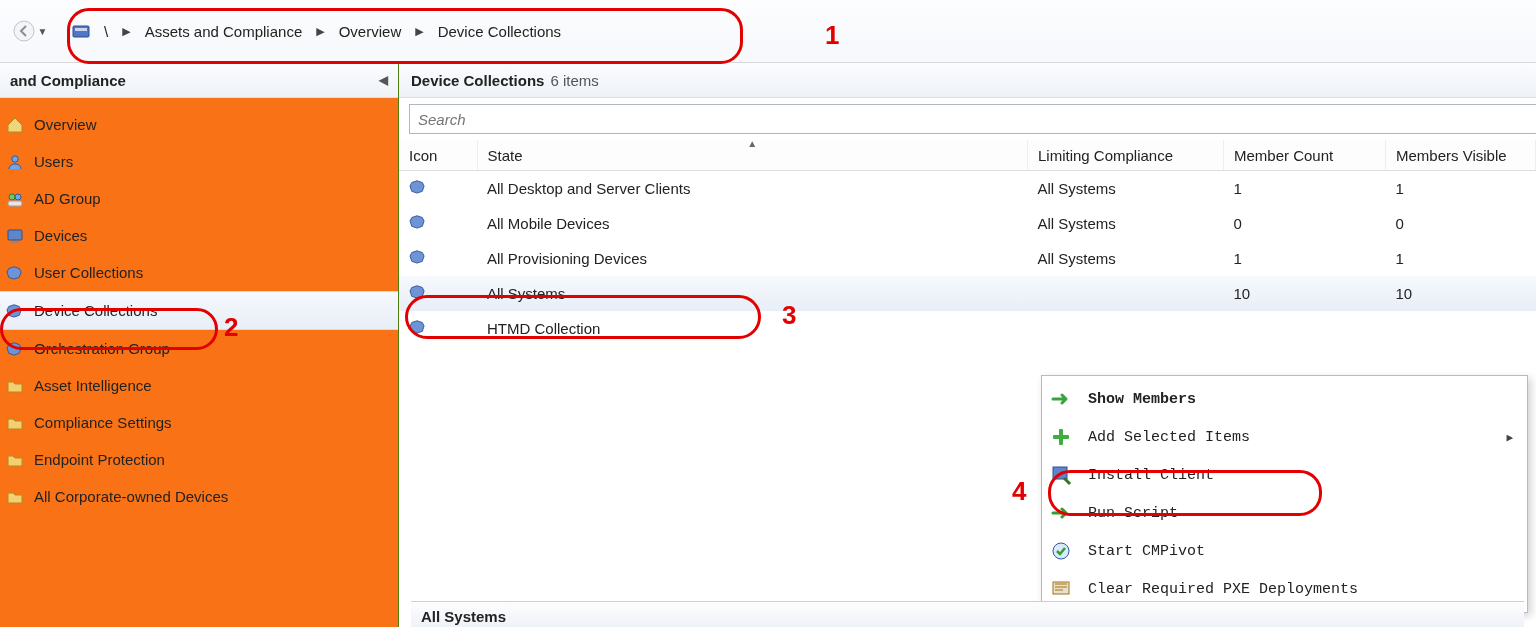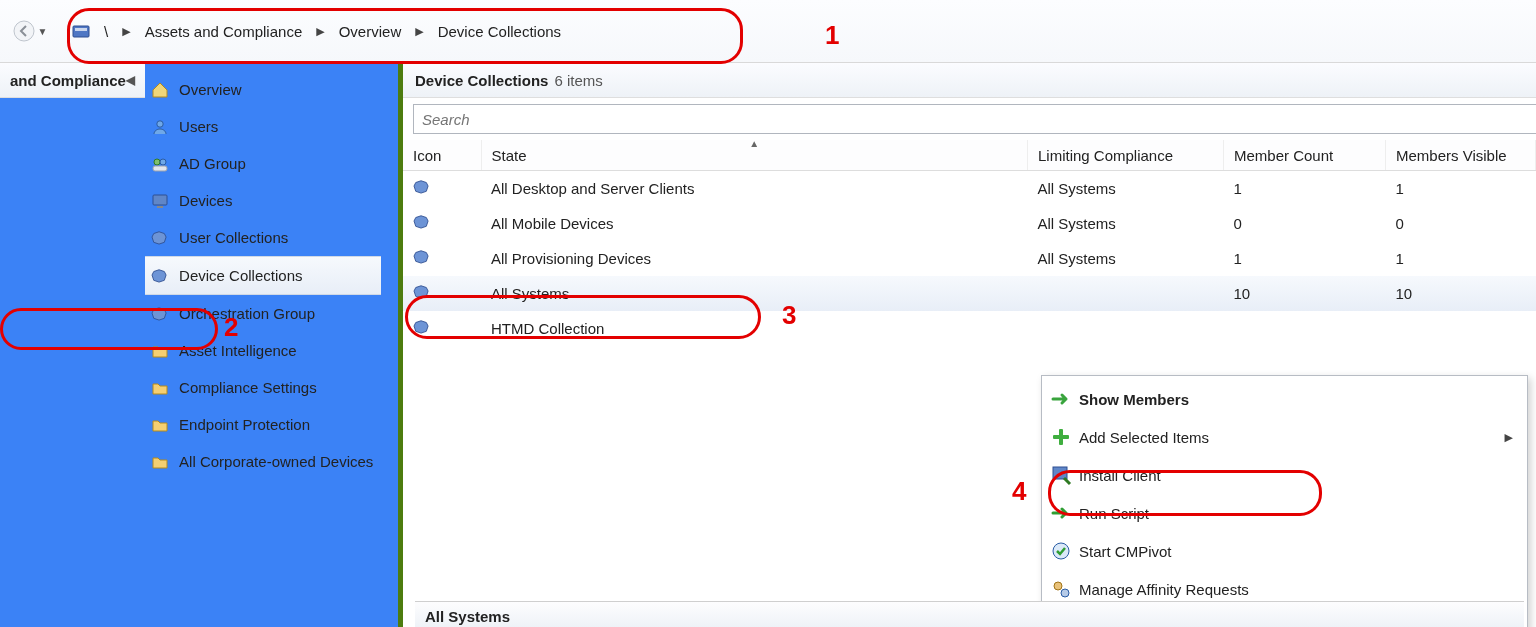--- a/index.html
+++ b/index.html
@@ -12,21 +12,21 @@
   #breadcrumb { display:flex; align-items:center; gap:14px; padding:0 16px 0 12px; position:relative; }
   .crumb-arrow { font-size:11px; color:#444; }
   .crumb-text { white-space:nowrap; }
   
   .red-host { position:fixed; left:0; top:0; width:1536px; height:627px; pointer-events:none; z-index:900; }
   .red-ring { position:absolute; border:3px solid #e30000; border-radius:22px; }
   .red-label { position:absolute; color:#e30000; font-weight:700; font-size:26px; }
   
   #workspace { display:flex; height:calc(100% - 62px); }
   
-  #navpane { width:398px; background:#3b82f6; border-right:5px solid #4d7c0f; display:flex; flex-direction:row; }
+  #navpane { width:398px; background:#f97316; border-right:1px solid #4d7c0f; display:flex; flex-direction:column; }
   #nav-header { height:34px; padding:0 10px; display:flex; align-items:center; justify-content:space-between;
     font-weight:600; border-bottom:1px solid #dedede; background:linear-gradient(#fbfcff,#eef2f7);}
   #nav-list { list-style:none; margin:0; padding:8px 0 0 0; }
   #nav-list li { height:37px; display:flex; align-items:center; gap:10px; padding:0 8px 0 6px; cursor:default; }
   #nav-list li.selected { background:linear-gradient(#f6f9fd,#e8eef7); border-top:1px solid #d0d9e6; border-bottom:1px solid #d0d9e6; }
   .nav-icon { width:18px; height:18px; flex:0 0 18px; display:flex; align-items:center; justify-content:center; }
   
   #content { flex:1; display:flex; flex-direction:column; position:relative; }
   #content-header { height:34px; display:flex; align-items:center; gap:6px; padding-left:12px;
     border-bottom:1px solid #dedede; background:linear-gradient(#fbfcff,#eef2f7);}
@@ -39,21 +39,21 @@
   #grid tr.selected { background:linear-gradient(#f6f9fd,#e8eef7); }
   .sort-caret { position:absolute; left:50%; top:-2px; transform:translateX(-50%); font-size:10px; color:#666; }
   .row-icon { width:18px; height:16px; display:inline-block; }
   
   #preview-bar { position:absolute; bottom:0; left:12px; right:12px; height:20px;
     background:linear-gradient(#fdfdfe,#eef2f7); border-top:1px solid #cfcfcf; padding:6px 10px 0 10px;
     font-weight:700; }
   
   #ctxmenu { position:absolute; right:8px; top:312px; width:481px; background:#fff;
     border:1px solid #b7bcc4; box-shadow:3px 3px 8px rgba(0,0,0,.18); padding:4px 2px; }
-  .ctx-item { height:38px; display:flex; align-items:center; gap:7px; padding:0 12px 0 6px; cursor:default; }
+  .ctx-item { height:38px; display:flex; align-items:center; gap:16px; padding:0 12px 0 6px; cursor:default;font-family:Liberation Mono, monospace; }
   .ctx-icon { width:22px; height:22px; flex:0 0 22px; display:flex; align-items:center; justify-content:center; }
   .ctx-label { flex:1; }
   .ctx-sub { font-size:11px; color:#444; }
   .ctx-bold { font-weight:700; }
 </style>
 </head>
 <body>
 
 <div id="breadcrumb-bar">
   <div id="back-dropdown">
@@ -296,29 +296,20 @@
             <svg width="22" height="22">
               <circle cx="11" cy="11" r="8" fill="#dbe9f8" stroke="#2a5ca4"></circle>
               <path d="M7 11l3 3 5-6" stroke="#2f9e33" stroke-width="2.5" fill="none"></path>
             </svg>
           </span>
           <span class="ctx-label ">Start CMPivot</span>
         </div>
         <div class="ctx-item">
           <span class="ctx-icon">
             <svg width="22" height="22">
-              <circle cx="8" cy="8" r="4" fill="#e9c27a" stroke="#a07417"></circle>
-              <circle cx="15" cy="15" r="4" fill="#b6cbe8" stroke="#2a5ca4"></circle>
-            </svg>
-          </span>
-          <span class="ctx-label ">Manage Affinity Requests</span>
-        </div>
-        <div class="ctx-item">
-          <span class="ctx-icon">
-            <svg width="22" height="22">
               <rect x="3" y="4" width="16" height="12" fill="#eadfca" stroke="#a07417"></rect>
               <path d="M5 6h12M5 9h12M5 12h8" stroke="#a07417"></path>
             </svg>
           </span>
           <span class="ctx-label ">Clear Required PXE Deployments</span>
         </div>
       </div>
 
     <div id="preview-bar">All Systems</div>
   </div>

